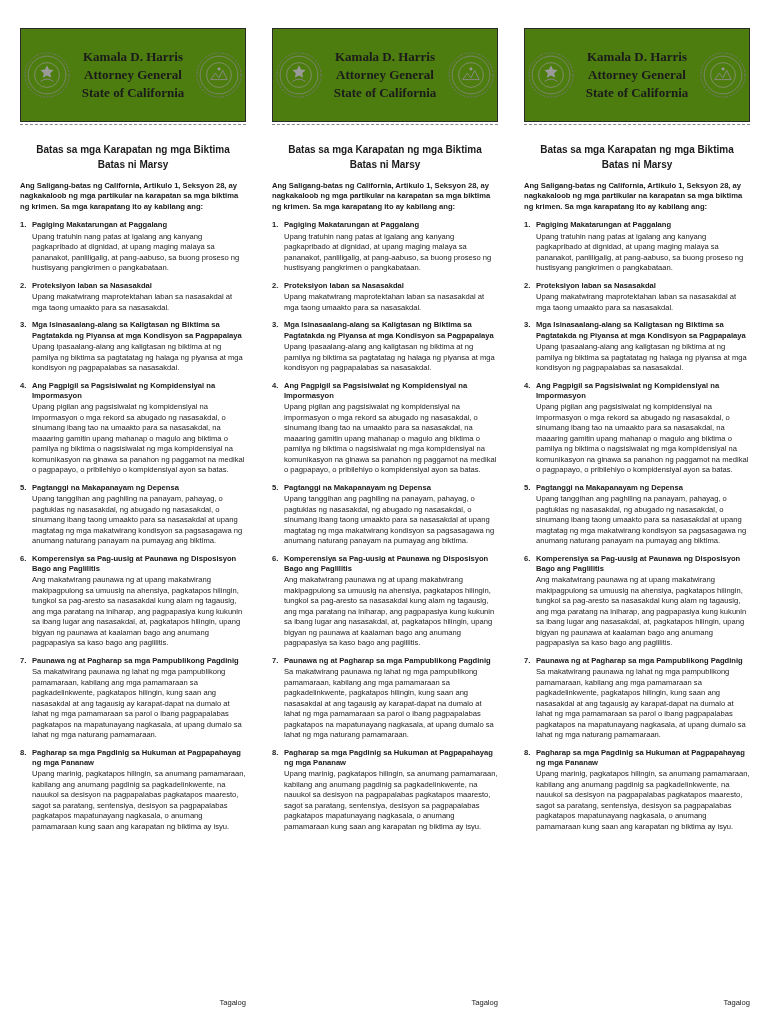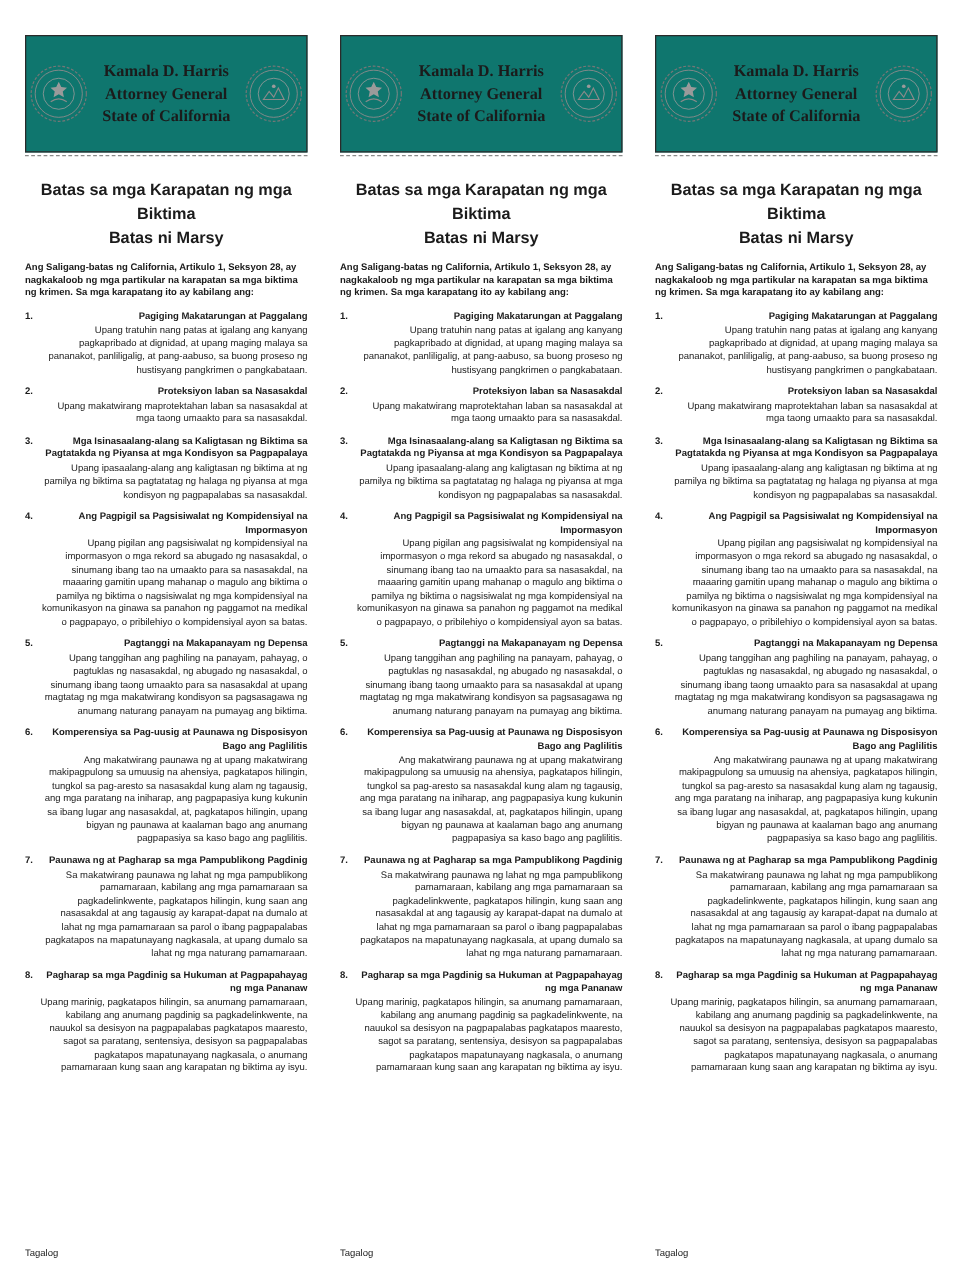--- a/index.html
+++ b/index.html
@@ -30,21 +30,21 @@
     min-height: 0;
   }
   .header-box {
     border: 1.2px solid #2a2a2a;
     box-sizing: border-box;
     height: 94px;
     display: flex;
     align-items: center;
     justify-content: space-between;
     padding: 4px 3px;
-    background: #0f766e;
+    background: #4d7c0f;
   }
   .fold-line {
     border-top: 1px dashed #8a8a8a;
     margin-top: 2px;
     height: 0;
   }
   .seal {
     width: 46px;
     height: 46px;
     flex: 0 0 auto;
@@ -55,50 +55,51 @@
     font-family: "Liberation Serif", serif;
     font-weight: bold;
     font-size: 13px;
     line-height: 1.38;
     flex: 1 1 auto;
     padding: 0 1px;
   }
   .doc-title {
     text-align: center;
     font-weight: bold;
-    font-size: 13px;
+    font-size: 10px;
     line-height: 1.45;
     margin: 18px 6px 9px 6px;
   }
   .intro {
     margin: 0 0 8px 0;
     font-weight: bold;
   }
   ol.rights {
     list-style: none;
     margin: 0;
     padding: 0;
   }
   ol.rights li {
     display: grid;
     grid-template-columns: 12px 1fr;
     margin-bottom: 7px;
   }
   .num {
     font-weight: bold;
   }
-  .cell { display: block; text-align: right; }
+  .cell { display: block; }
   .rtitle {
     display: block;
     font-weight: bold;
     margin-bottom: 1px;
   }
   .rbody { display: block; }
   .panel-footer {
     margin-top: auto;
+    text-align: right;
     padding-top: 6px;
   }
 </style>
 </head>
 <body>
 
 <div class="page" id="page">
   <div class="panel">
     <div class="header-box">
       <span class="seal">

